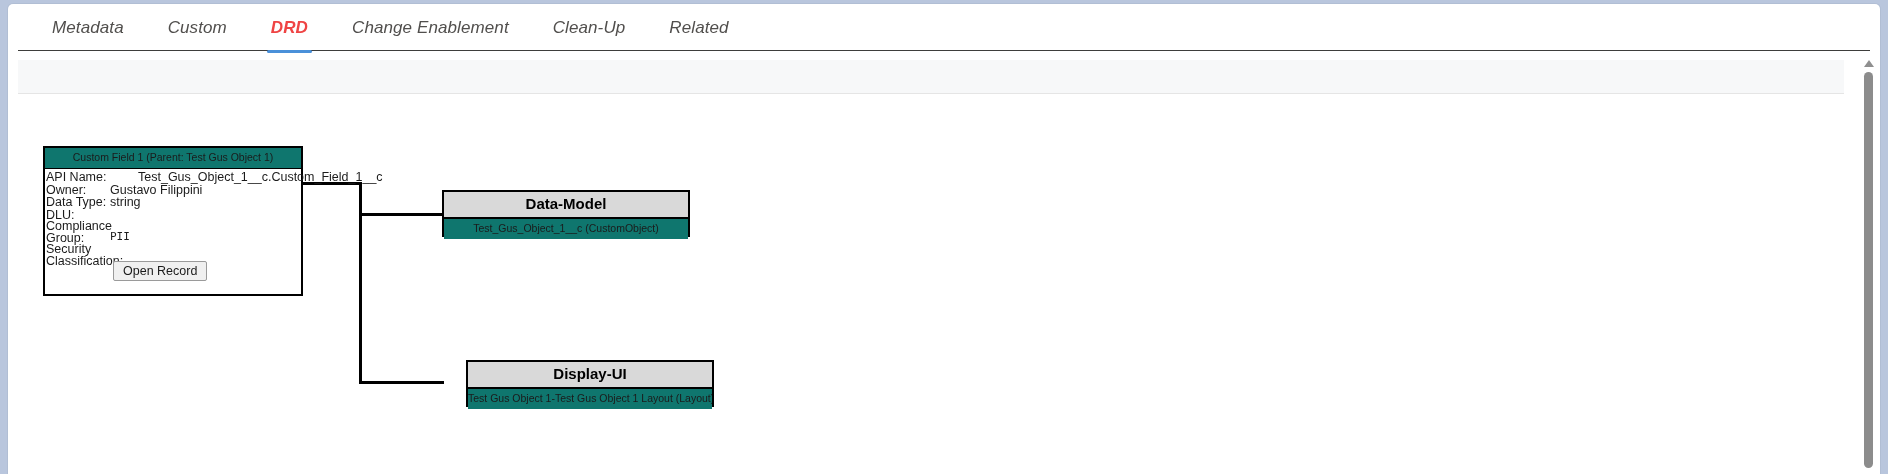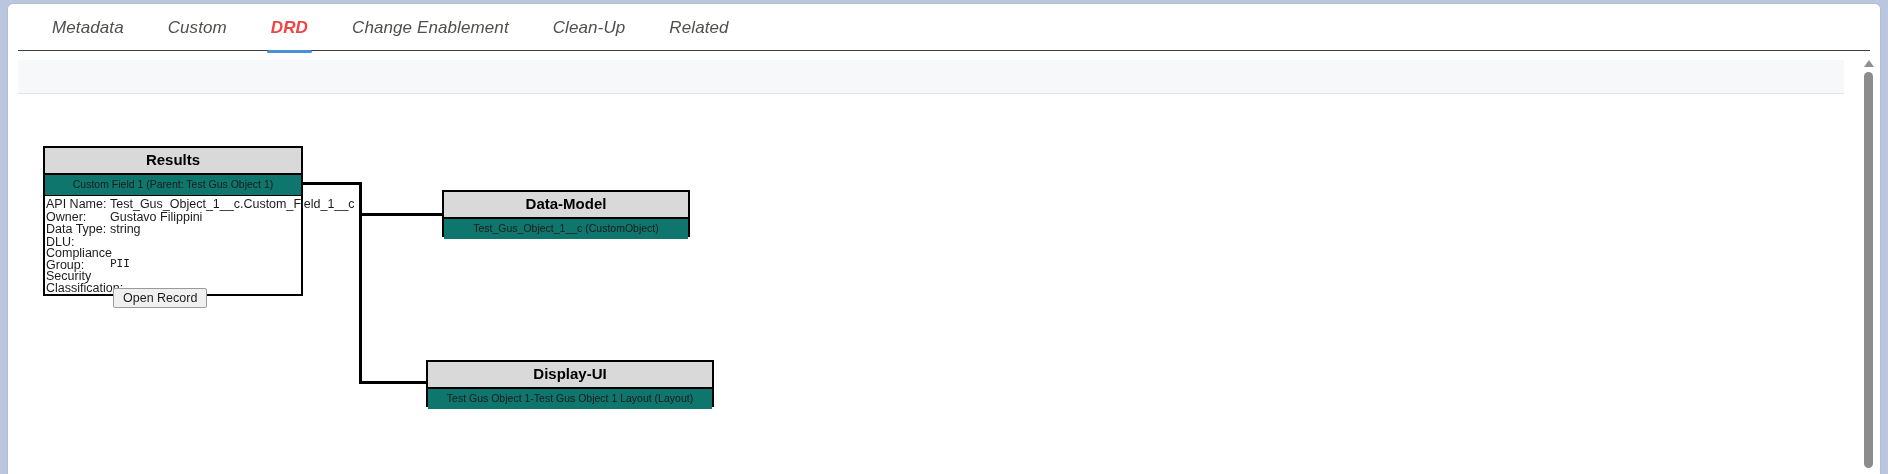--- a/index.html
+++ b/index.html
@@ -146,20 +146,21 @@
     color: #1b1b1b;
     white-space: nowrap;
   }
   .fval.mono {
     font-family: "DejaVu Sans Mono", monospace;
     font-size: 11px;
   }
   .frow.apirow {
     position: relative;
     overflow: visible;
+    gap: 28px;
   }
   .btnrow {
     position: absolute;
     left: 68px;
     top: 92px;
   }
   .openrec {
     font-size: 12.5px;
     font-family: "Liberation Sans", sans-serif;
     background: #f0f0f0;
@@ -172,23 +173,23 @@
   
   #datamodel-node {
     left: 434px;
     top: 96px;
     width: 248px;
     height: 47px;
   }
   #datamodel-node .node-sub { border-bottom: none; }
   
   #displayui-node {
-    left: 418px;
+    left: 458px;
     top: 266px;
-    width: 288px;
+    width: 248px;
     height: 47px;
   }
   #displayui-node .node-sub { border-bottom: none; }
   
   .conn {
     position: absolute;
     background: #000000;
     z-index: 1;
   }
   
@@ -255,21 +256,20 @@
 
       <div class="conn" style="left:295px; top:88px; width:59px; height:3px;"></div>
 
       <div class="conn" style="left:351px; top:88px; width:3px; height:202px;"></div>
 
       <div class="conn" style="left:351px; top:119px; width:85px; height:3px;"></div>
 
       <div class="conn" style="left:351px; top:287px; width:85px; height:3px;"></div>
 
       <div class="node" id="results-node">
-        <div class="node-title">Results</div>
         <div class="node-sub">Custom Field 1 (Parent: Test Gus Object 1)</div>
         <div class="fieldlist">
 
           <div class="frow apirow">
             <span class="flabel">API Name:</span>
             <span class="fval">Test_Gus_Object_1__c.Custom_Field_1__c</span>
           </div>
 
           <div class="frow">
             <span class="flabel">Owner:</span>

